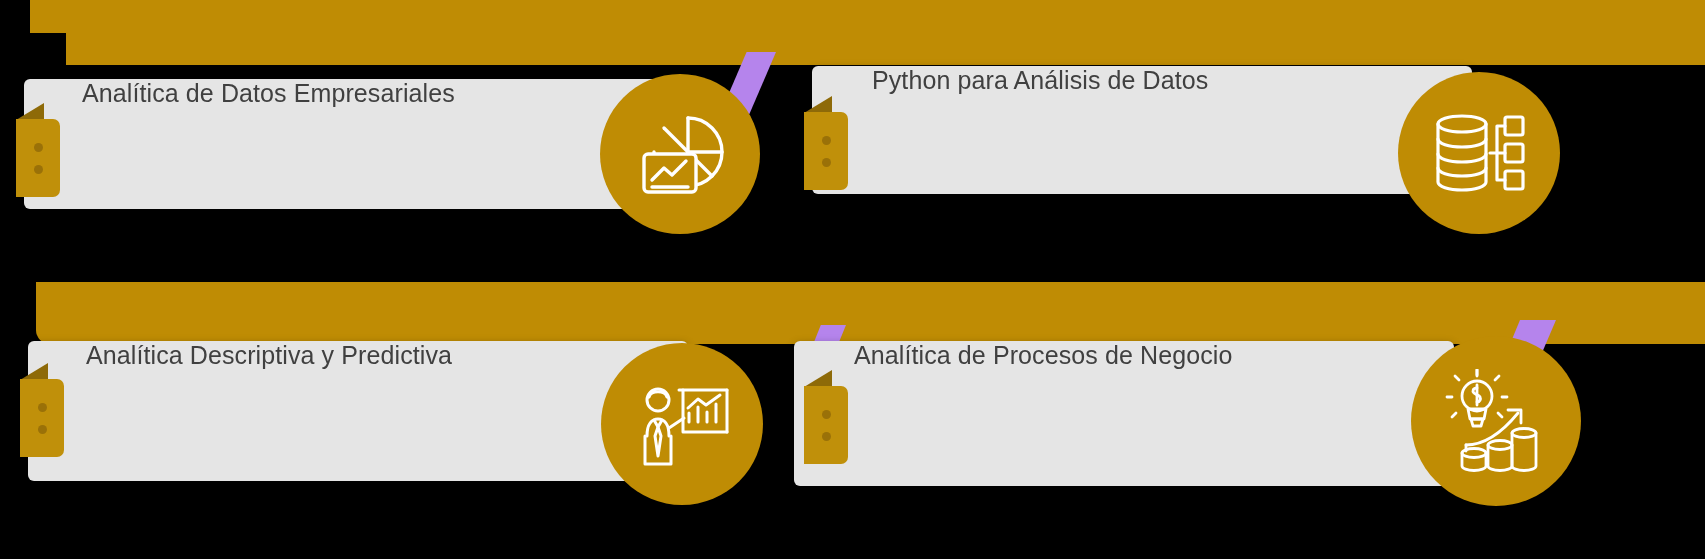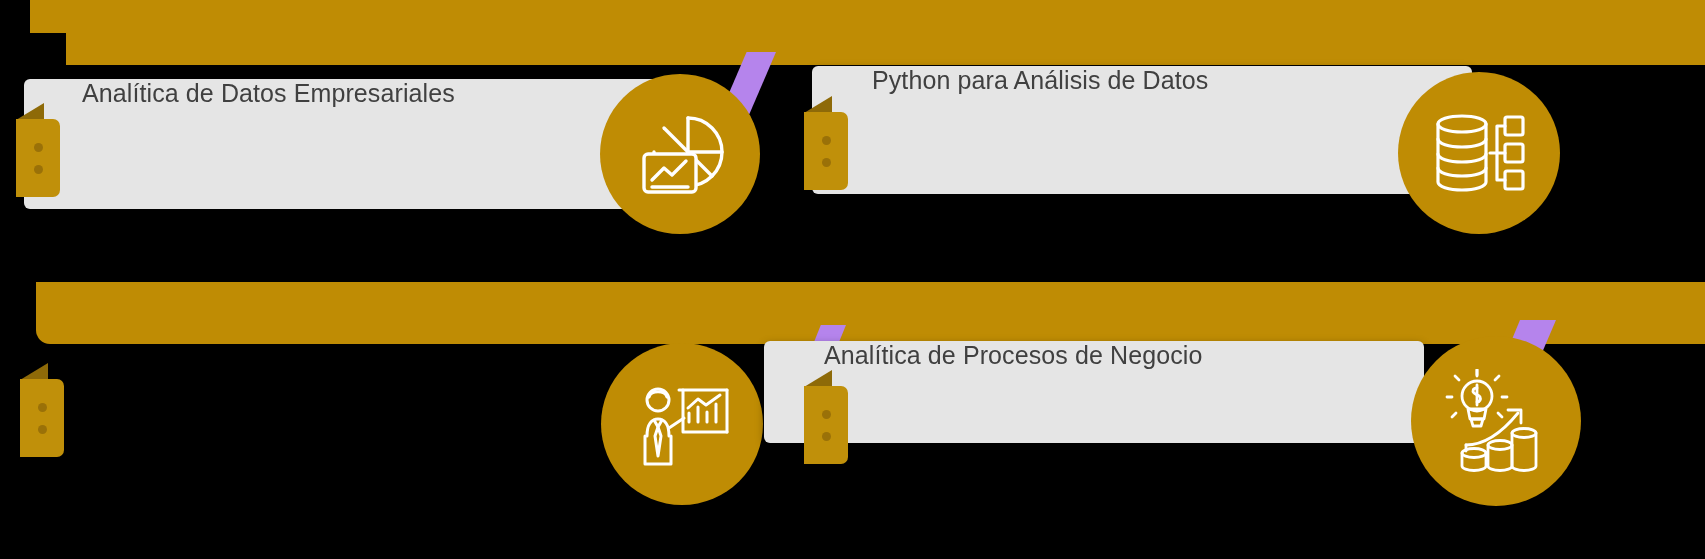--- a/index.html
+++ b/index.html
@@ -87,21 +87,21 @@
     color: #404040;
     letter-spacing: 0.1px;
     white-space: nowrap;
     font-weight: 400;
   }
 
   
   .card-1 { left: 24px;  top: 79px;  width: 660px; height: 130px; }
   .card-2 { left: 812px; top: 66px;  width: 660px; height: 128px; }
   .card-3 { left: 28px;  top: 341px; width: 660px; height: 140px; }
-  .card-4 { left: 764px; top: 341px; width: 660px; height: 102px; }
+  .card-4 { left: 794px; top: 341px; width: 660px; height: 145px; }
 
   .card-1 .card-title { margin-left: 58px; }
   .card-2 .card-title { margin-left: 60px; }
   .card-3 .card-title { margin-left: 58px; }
   .card-4 .card-title { margin-left: 60px; }
 
   
   .tab-handle {
     position: absolute;
     background: #C0900A;
@@ -199,20 +199,23 @@
       <path d="M9 36 A24 8 0 0 0 57 36"></path>
       <path d="M9 51 A24 8 0 0 0 57 51"></path>
       <path d="M9 65 A24 8 0 0 0 57 65"></path>
       <rect x="76" y="14" width="18" height="18" rx="2"></rect>
       <rect x="76" y="41" width="18" height="18" rx="2"></rect>
       <rect x="76" y="68" width="18" height="18" rx="2"></rect>
       <path d="M61 50 H68 M68 23 H76 M68 50 H76 M68 77 H76 M68 23 V77"></path>
     </svg>
   </div>
 
+  <div class="card card-3">
+    <span class="card-title">Analítica Descriptiva y Predictiva</span>
+  </div>
   <div class="tab-fold tf-3"></div>
   <div class="tab-handle th-3">
     <span class="dot"></span>
     <span class="dot"></span>
   </div>
   <div class="icon-badge ib-3">
     <svg width="100" height="100" viewBox="0 0 100 100" fill="none" stroke="#FFFFFF" stroke-width="3" stroke-linecap="round" stroke-linejoin="round">
       <path d="M47 16 H95"></path>
       <path d="M51 16 V58 H95"></path>
       <path d="M95 16 V58"></path>

